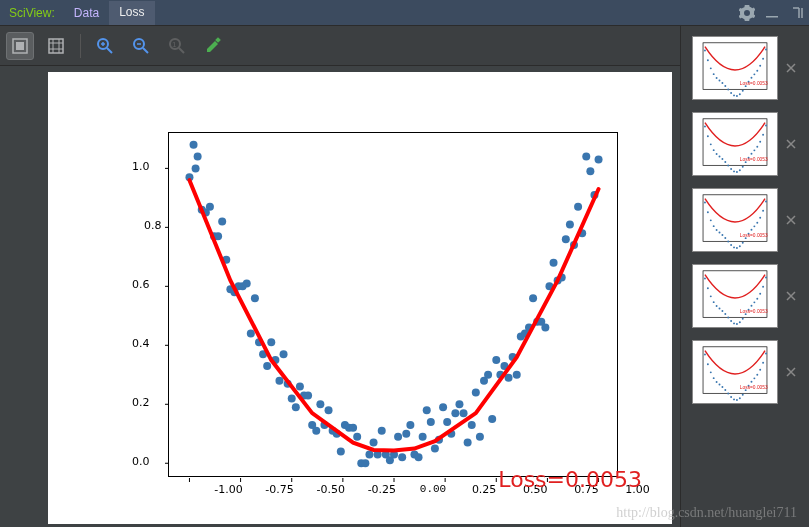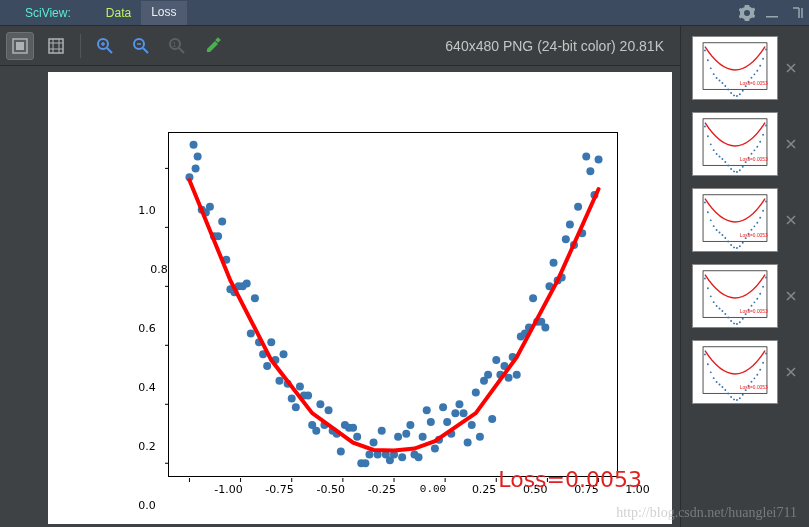--- a/index.html
+++ b/index.html
@@ -13,26 +13,26 @@
     overflow: hidden;
   }
   .topbar {
     height: 26px;
     background: #3c4b5f;
     display: flex;
     align-items: center;
     border-bottom: 1px solid #2b2b2b;
   }
   .topbar .title {
-    padding: 0 25px;
-    color: #5eead4;
+    padding: 0 9px;
+    color: #84cc16;
   }
   .topbar .tab {
     padding: 4px 10px;
-    color: #bef264;
+    color: #c4b5fd;
     cursor: pointer;
   }
   .topbar .tab.active {
     background: #4e5b70;
     border-bottom: 2px solid #ffc66d00;
     color: #efefef;
   }
   .topbar .right {
     margin-left: auto;
     display: flex;
@@ -111,21 +111,21 @@
     color: #e02020;
     font-size: 22px;
     font-family: "DejaVu Sans", Arial, sans-serif;
   }
   .xtick, .ytick {
     position: absolute;
     font-size: 11px;
     color: #000;
     font-family: "DejaVu Sans", Arial, sans-serif;
   }
-  .ytick { text-align: center; width: 30px; margin-top: 44px; }
+  .ytick { text-align: left; width: 30px; }
   .xtick { text-align: center; width: 40px; margin-left: 40px; }
 
   .sidebar {
     width: 128px;
     background: #3c3f41;
     overflow-y: auto;
     padding-top: 4px;
   }
   .thumb-row {
     display: flex;
@@ -234,21 +234,20 @@
             <line x1="12" y1="12" x2="17" y2="17" stroke="#808080" stroke-width="2"></line>
             <text x="5" y="11" font-size="8" fill="#808080">1</text>
           </svg>
       </div>
       <div class="btn">
         <svg width="20" height="20" viewBox="0 0 20 20">
             <path d="M4 16 L4 13 L12 5 L15 8 L7 16 Z" fill="#4caf50"></path>
             <rect x="13" y="2" width="4" height="4" fill="#4caf50" transform="rotate(45 15 4)"></rect>
           </svg>
       </div>
-      <div class="info">640x480 PNG (24-bit color) 20.81K</div>
     </div>
 
     <div class="plot-area">
       <div class="plot-canvas">
         <div class="chartbox">
           <svg class="chart-plot" id="chart-svg">
               <line x1="20.45454545454547" y1="345" x2="20.45454545454547" y2="349" stroke="#000"></line>
               <line x1="71.59090909090911" y1="345" x2="71.59090909090911" y2="349" stroke="#000"></line>
               <line x1="122.72727272727275" y1="345" x2="122.72727272727275" y2="349" stroke="#000"></line>
               <line x1="173.86363636363635" y1="345" x2="173.86363636363635" y2="349" stroke="#000"></line>

